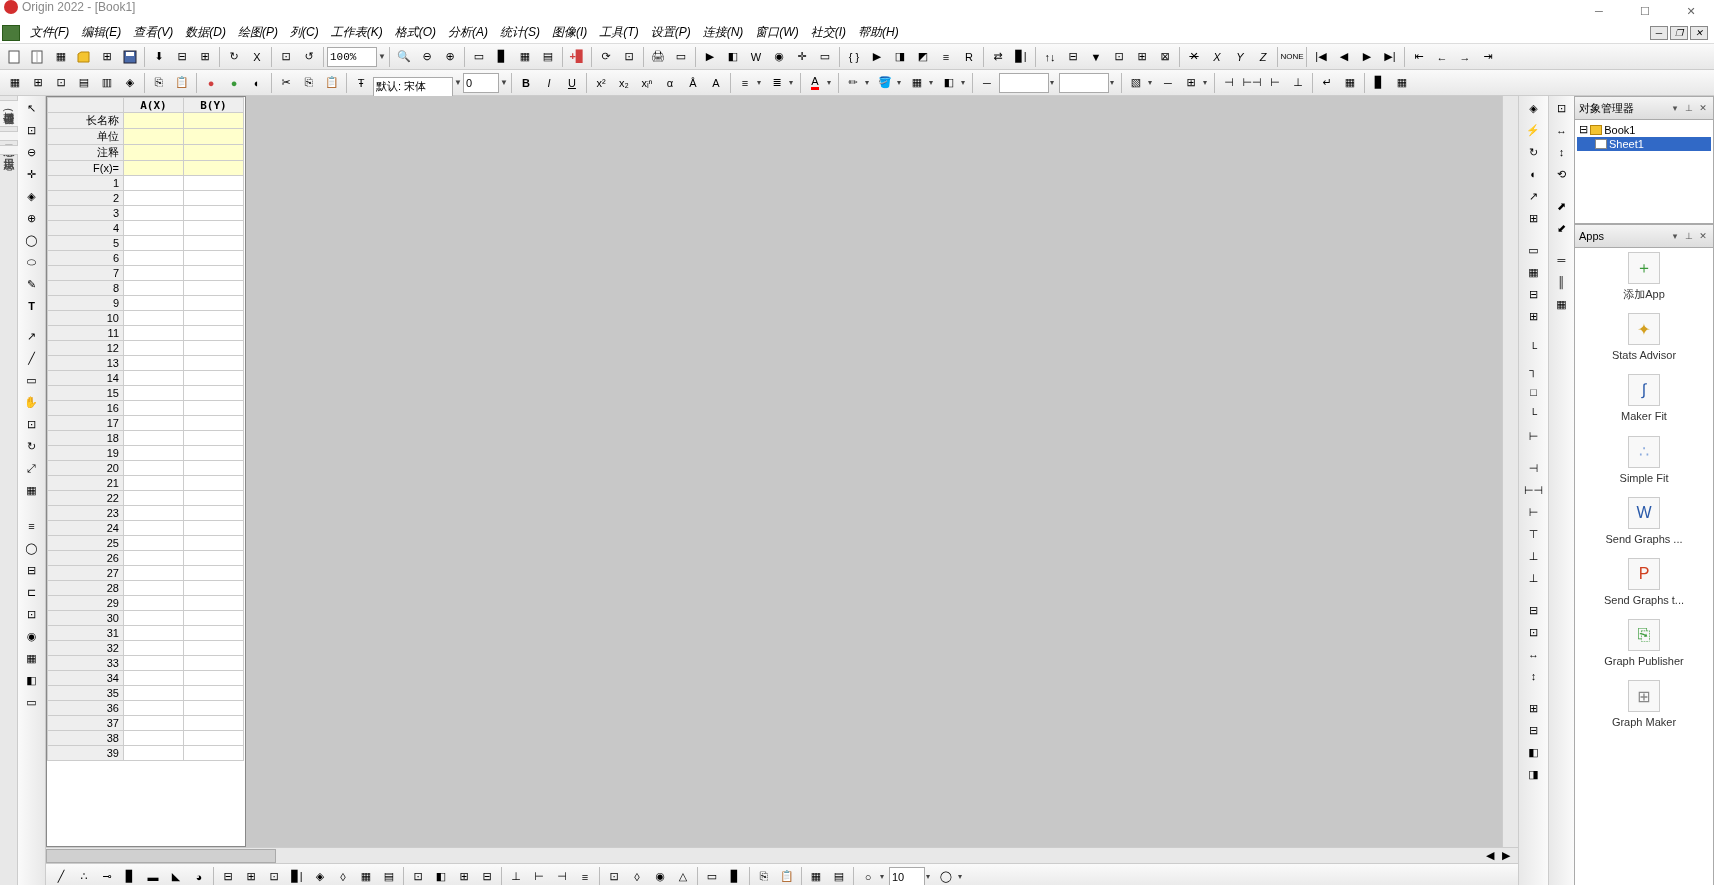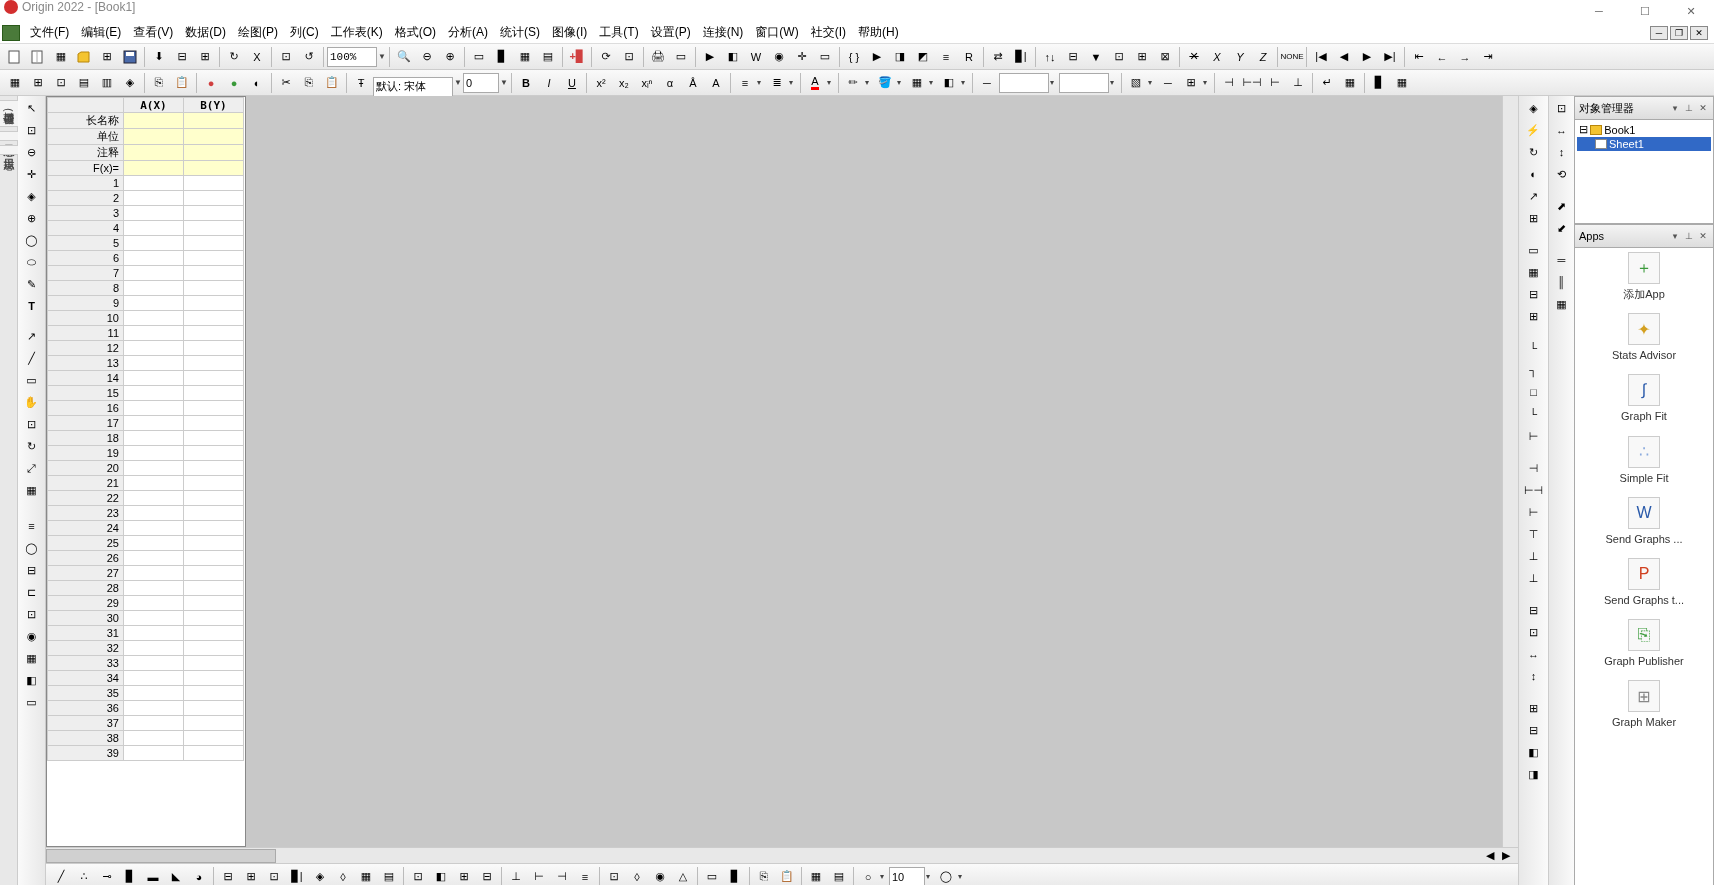--- a/index.html
+++ b/index.html
@@ -1,22 +1,22 @@
 <!DOCTYPE html>
 <html><head>
 <meta charset="utf-8">
 <style>
 * { box-sizing: border-box; margin: 0; padding: 0; }
 body { font-family: "Microsoft YaHei", sans-serif; font-size: 11px; background: #f0f0f0; overflow: hidden; width: 1714px; height: 885px; }
-.titlebar { height: 22px; background: #fff; display: flex; align-items: flex-end; padding: 8px 4px; position: relative; }
+.titlebar { height: 22px; background: #fff; display: flex; align-items: flex-start; padding: 0 4px; position: relative; }
 .titlebar-icon { width: 14px; height: 14px; border-radius: 50%; background: #d32f2f; margin-right: 4px; display: inline-block; }
 .titlebar-text { color: #888; font-size: 12px; }
 .titlebar-controls { position: absolute; right: 0; top: 0; display: flex; }
 .titlebar-btn { width: 46px; height: 22px; display: flex; align-items: center; justify-content: center; color: #666; }
-.menubar { height: 22px; background: #fff; display: flex; align-items: center; padding: 0 2px; border-bottom: 1px solid #ddd; }
+.menubar { height: 22px; background: #fff; display: flex; align-items: center; padding: 0 2px; border-bottom: 1px solid #ddd; font-style: italic; }
 .menubar-icon { width: 18px; height: 16px; background: #4a7a3a; margin-right: 4px; border: 1px solid #2a5a1a; }
 .menu-item { padding: 2px 6px; font-size: 12px; color: #000; }
 .mdi-controls { margin-left: auto; display: flex; gap: 2px; padding-right: 4px; }
 .mdi-btn { width: 18px; height: 14px; border: 1px solid #888; background: #e8e8e8; font-size: 9px; display: flex; align-items: center; justify-content: center; }
 .toolbar { height: 26px; background: linear-gradient(#fafafa,#e8e8e8); border-bottom: 1px solid #ccc; display: flex; align-items: center; padding: 0 4px; gap: 1px; }
 .tb-btn { width: 22px; height: 22px; display: flex; align-items: center; justify-content: center; border: 1px solid transparent; background: transparent; position: relative; }
 .tb-sep { width: 1px; height: 20px; background: #bbb; margin: 0 2px; }
 .tb-input { height: 20px; border: 1px solid #aaa; background: #fff; padding: 0 2px; font-size: 11px; }
 .dropdown-arrow { width: 8px; font-size: 8px; color: #444; }
 .main-area { display: flex; height: 793px; }
@@ -701,21 +701,21 @@
           <div class="app-item">
             <div class="app-icon" style="color:#3a9a3a">＋</div>
             <div class="app-label">添加App</div>
           </div>
           <div class="app-item">
             <div class="app-icon" style="color:#d4a020">✦</div>
             <div class="app-label">Stats Advisor</div>
           </div>
           <div class="app-item">
             <div class="app-icon" style="color:#2a5aaa">∫</div>
-            <div class="app-label">Graph Fit</div>
+            <div class="app-label">Maker Fit</div>
           </div>
           <div class="app-item">
             <div class="app-icon" style="color:#8aaadd">∴</div>
             <div class="app-label">Simple Fit</div>
           </div>
           <div class="app-item">
             <div class="app-icon" style="color:#2a5aaa">W</div>
             <div class="app-label">Send Graphs ...</div>
           </div>
           <div class="app-item">

